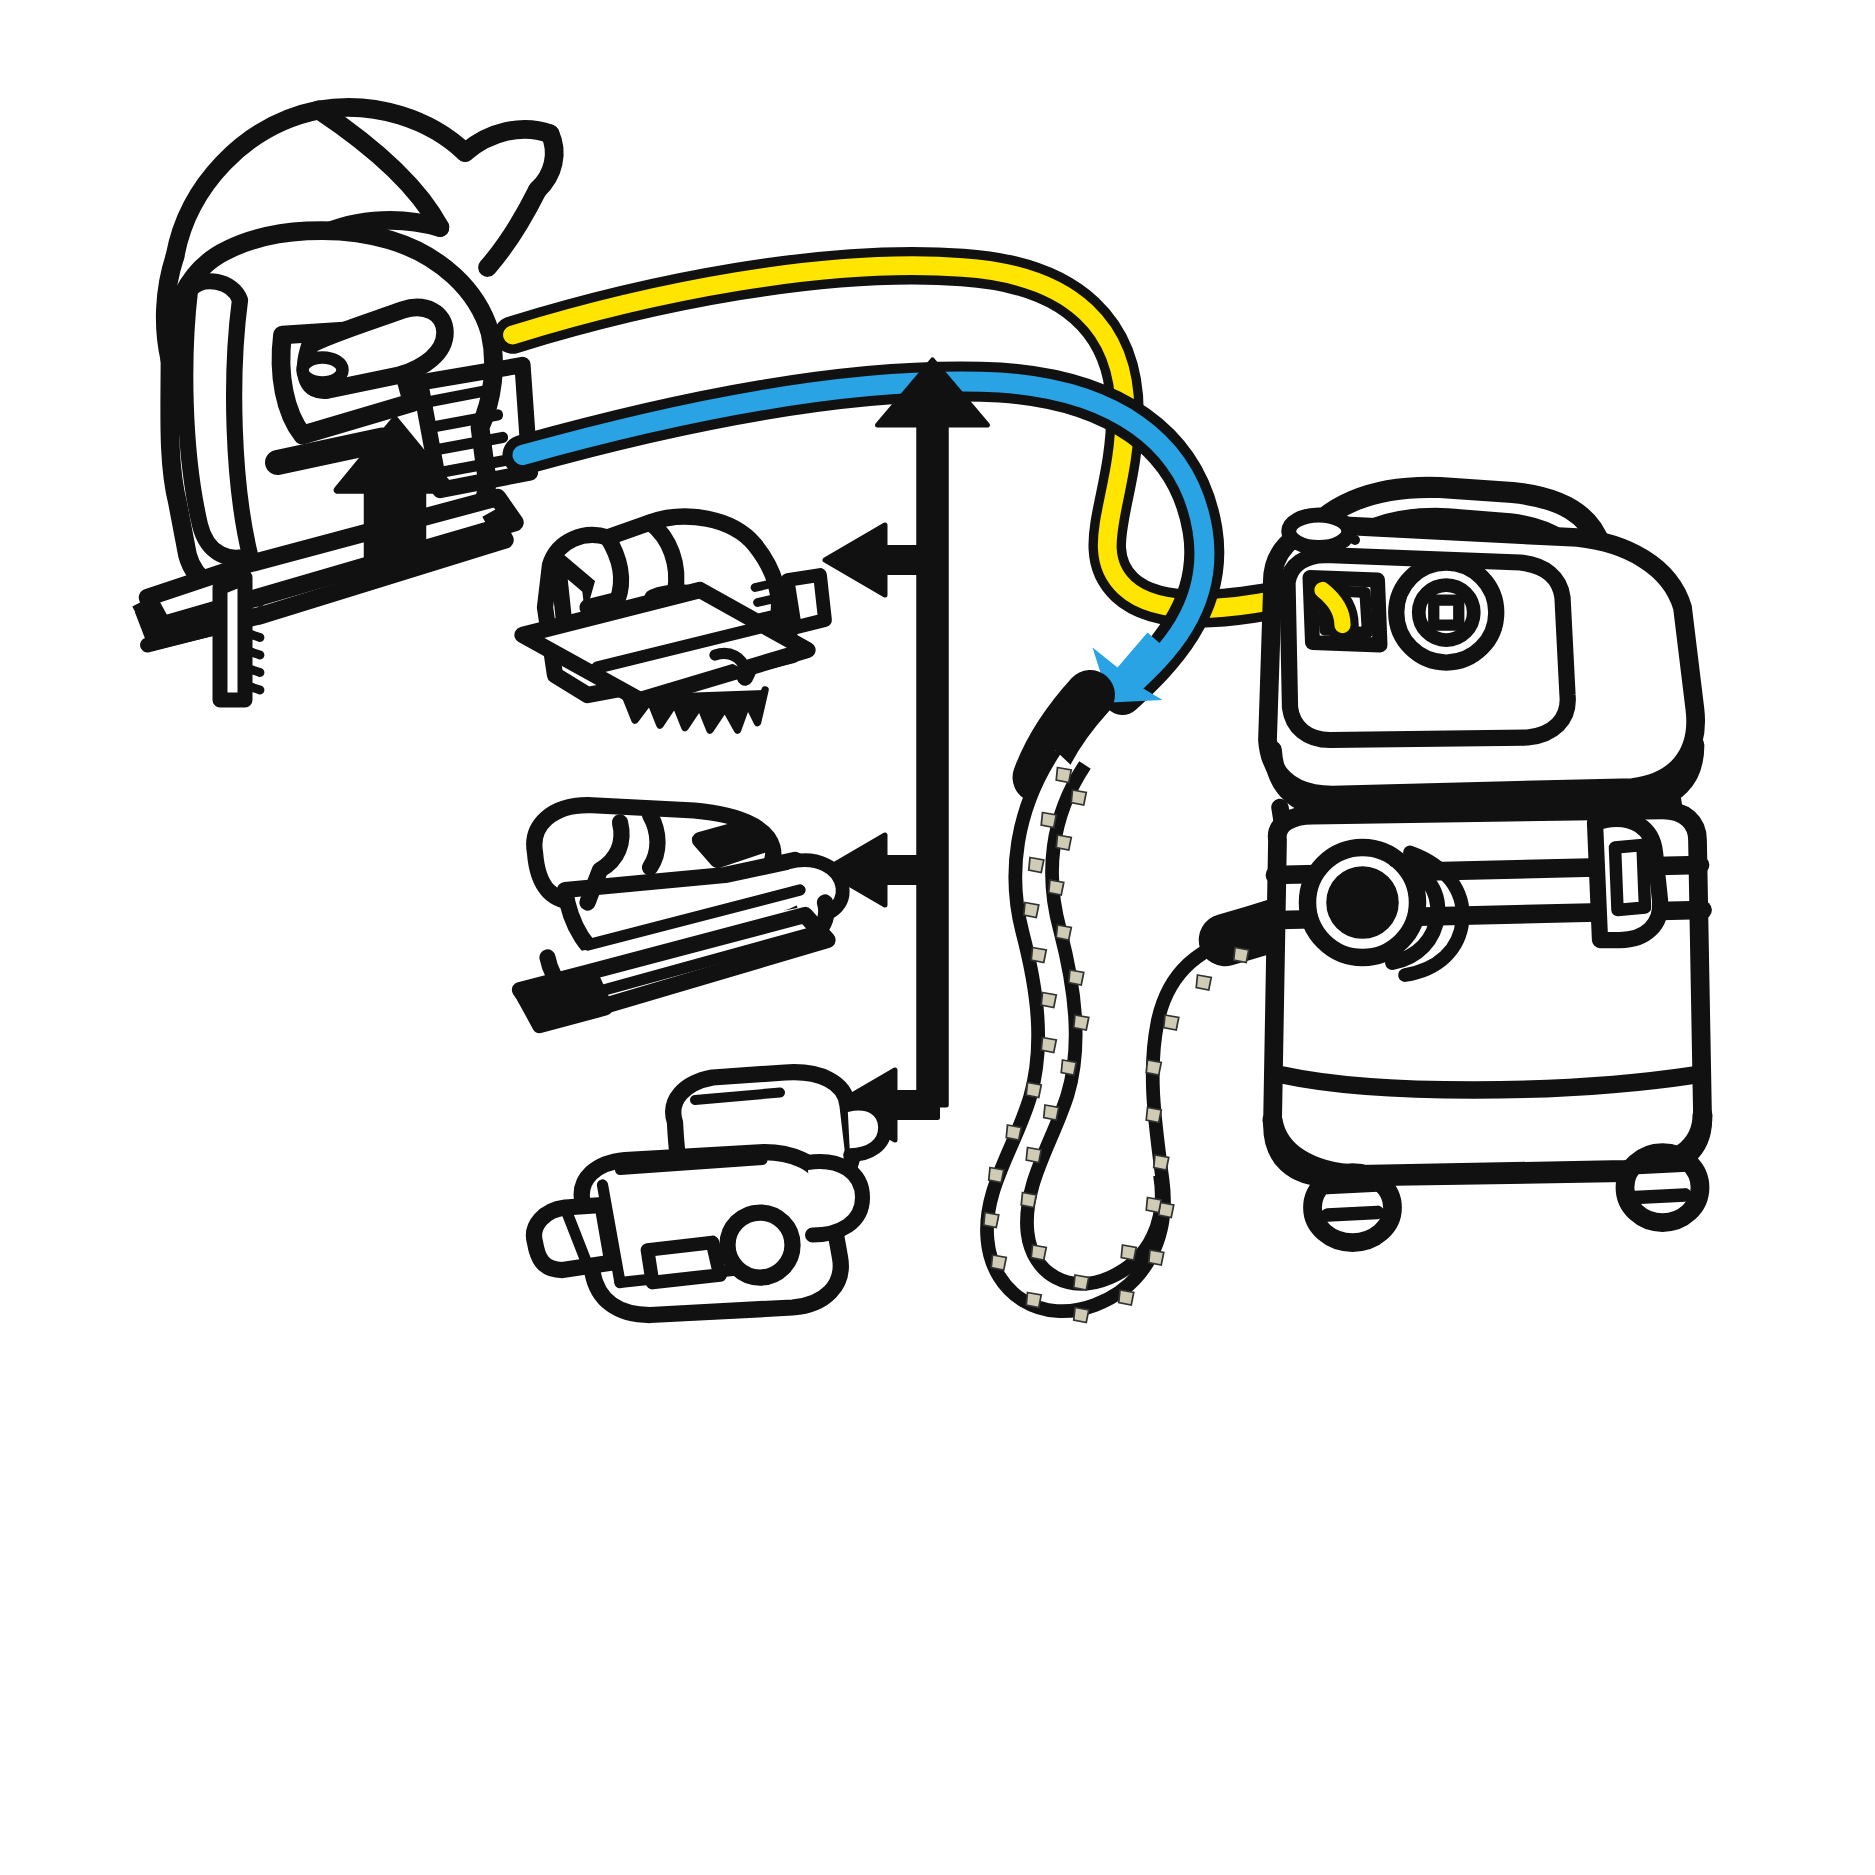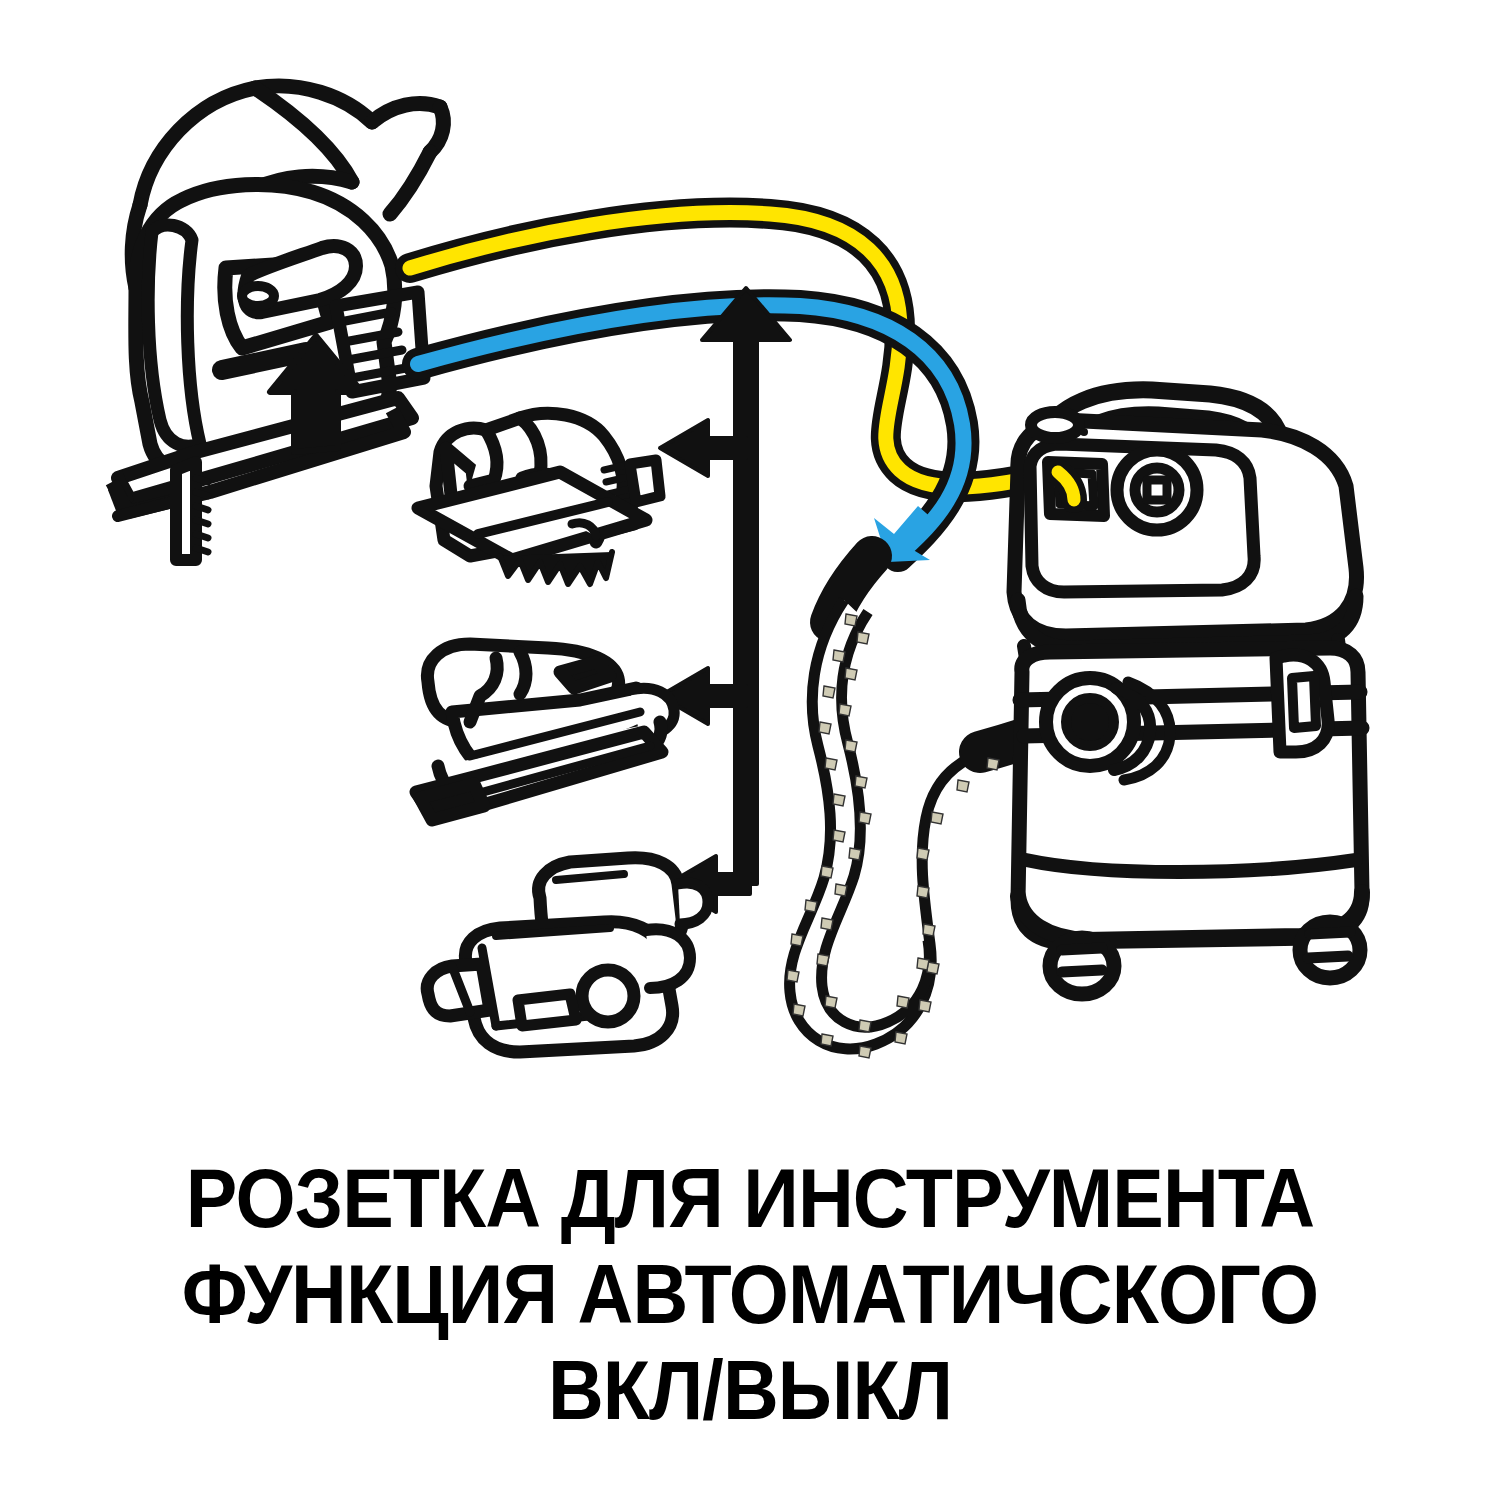--- a/index.html
+++ b/index.html
@@ -325,19 +325,14 @@
       </g>
     </g>
 
     <g>
       <path d="M1058,472 C1068,480 1074,490 1074,500" fill="none" stroke="#111" stroke-width="26" stroke-linecap="round"></path>
       <path d="M1058,472 C1068,480 1074,490 1074,500" fill="none" stroke="#FFE500" stroke-width="13" stroke-linecap="round"></path>
     </g>
 
   </svg>
 
-  <div id="caption">
-    <div class="cap-line">РОЗЕТКА ДЛЯ ИНСТРУМЕНТА</div>
-    <div class="cap-line">ФУНКЦИЯ АВТОМАТИЧСКОГО</div>
-    <div class="cap-line">ВКЛ/ВЫКЛ</div>
-  </div>
 
 </div>
 
 </body></html>

